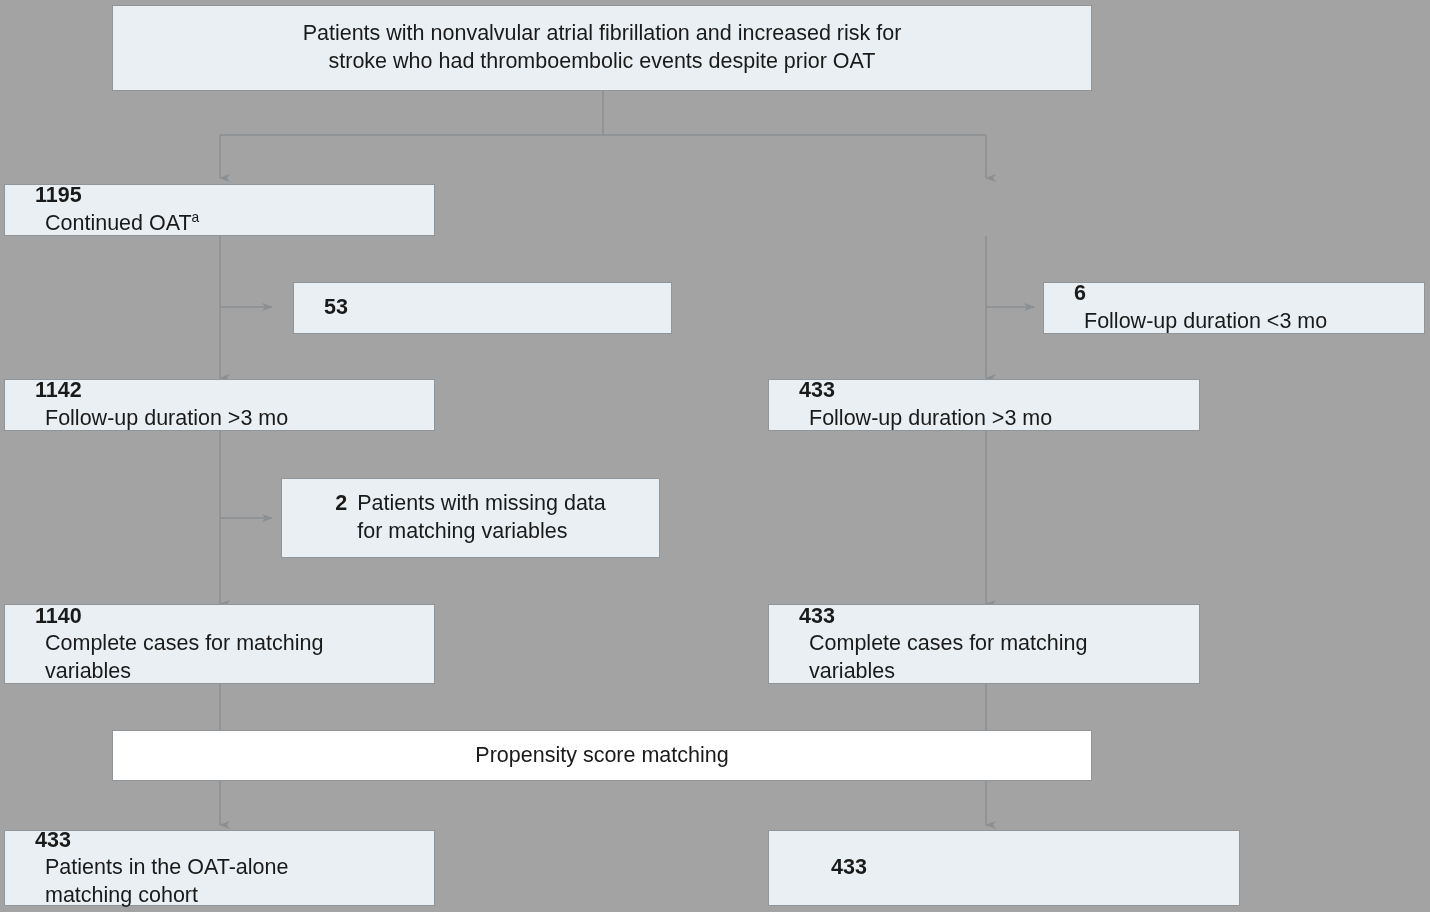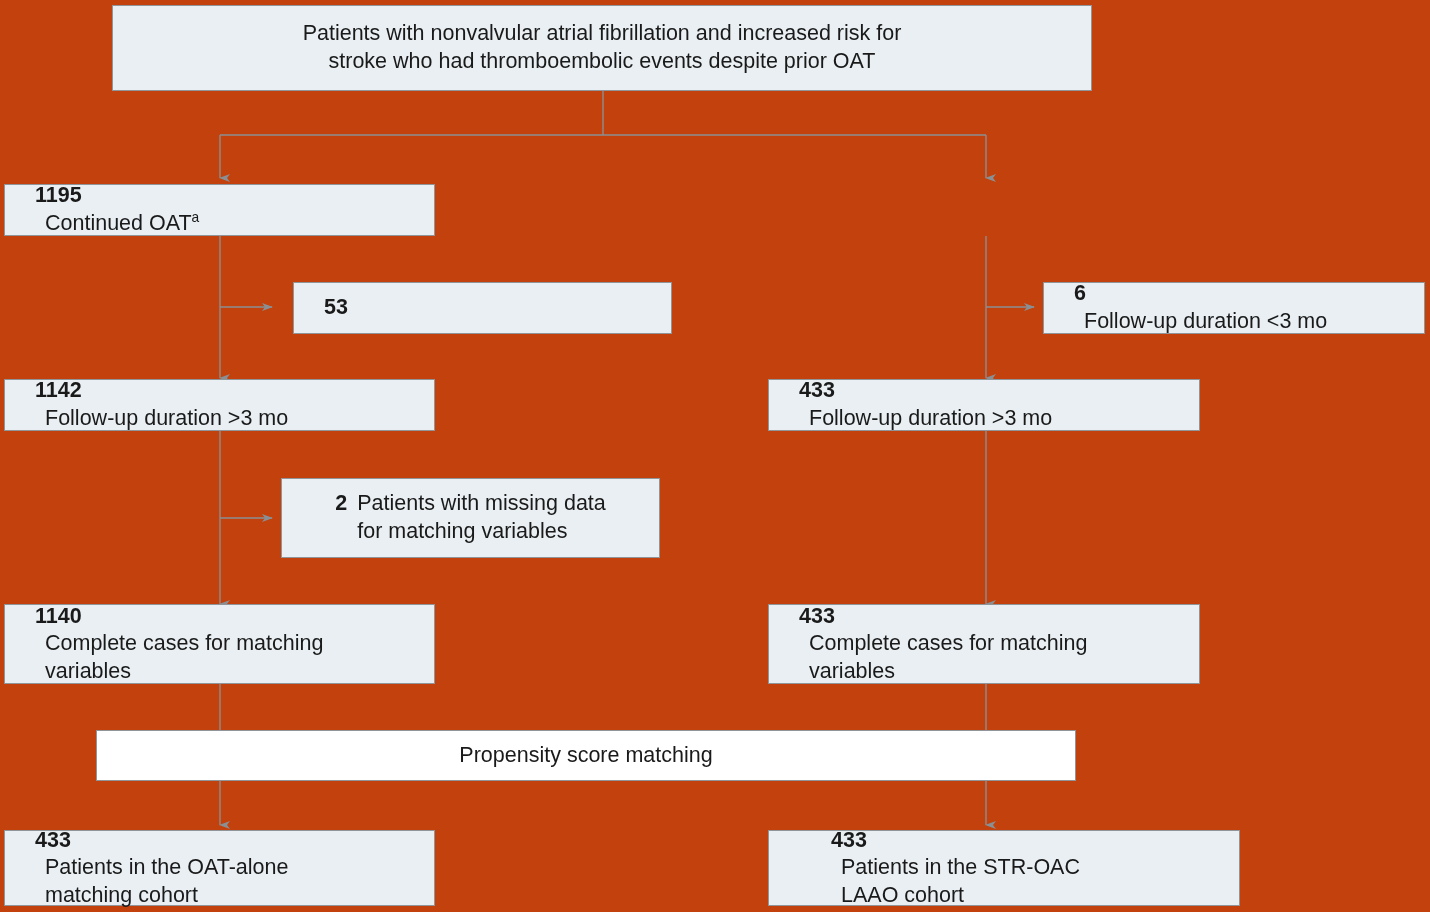--- a/index.html
+++ b/index.html
@@ -8,21 +8,21 @@
     background: #ffffff;
   }
   body {
     font-family: "Liberation Sans", sans-serif;
   }
   #flow {
     position: relative;
     width: 1430px;
     height: 912px;
     overflow: hidden;
-    background: #c2410c;
+    background: #a3a3a3;
   }
   #wires {
     position: absolute;
     left: 0;
     top: 0;
     width: 1430px;
     height: 912px;
     pointer-events: none;
   }
   .node {
@@ -213,23 +213,21 @@
         <span class="label">Complete cases for matching
 variables</span>
       </span>
     </span>
   </div>
 
   <div class="node" style="left:768px; top:830px; width:472px; height:76px;">
     <span class="inner">
       <span class="row indent-left" style="padding-left:48px;">
         <span class="count">433</span>
-        <span class="label">Patients in the STR-OAC
-LAAO cohort</span>
-      </span>
-    </span>
-  </div>
-
-  <div class="node plain center" style="left:96px; top:730px; width:980px; height:51px;">
+      </span>
+    </span>
+  </div>
+
+  <div class="node plain center" style="left:112px; top:730px; width:980px; height:51px;">
     <span class="inner">Propensity score matching</span>
   </div>
 
 </div>
 
 </body></html>

